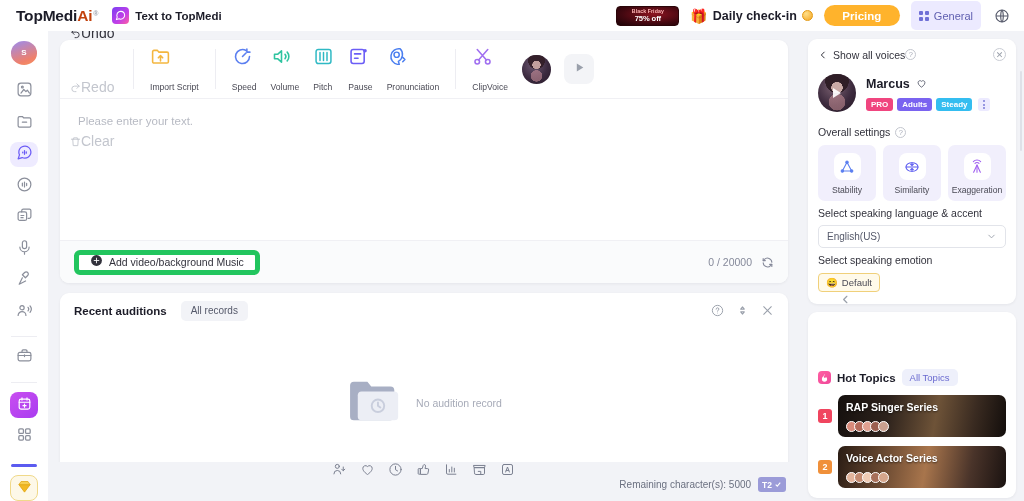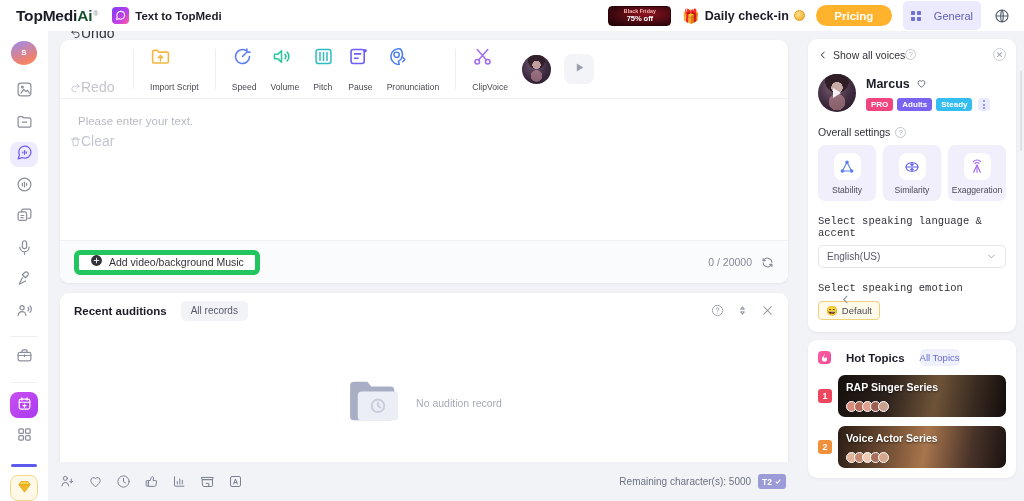--- a/index.html
+++ b/index.html
@@ -13,21 +13,21 @@
   .app { position: relative; width: 1024px; height: 501px; }
 
   
   .header {
     position: absolute; left: 0; top: 0; width: 1024px; height: 31px;
     background: #ffffff; display: flex; align-items: center;
     padding: 0 12px 0 16px; z-index: 30;
   }
   .logo { display: flex; align-items: baseline; font-size: 15.5px; font-weight: 700; letter-spacing: -.2px; }
   .logo .t1 { color: #1c1c28; }
-  .logo .t2 { color: #14532d; }
+  .logo .t2 { color: #c2410c; }
   .logo .reg { font-size: 7px; color: #9aa0ab; margin-left: 1px; position: relative; top: -5px; }
 
   .prod { display: flex; align-items: center; gap: 6px; margin-left: 14px; }
   .prod-ico {
     width: 17px; height: 17px; border-radius: 4px;
     background: linear-gradient(135deg,#7b3ff2 0%,#c13fe8 60%,#ff5fa2 100%);
     display: flex; align-items: center; justify-content: center;
   }
   .prod-ico svg { width: 11px; height: 11px; }
   .prod-name { font-size: 11.5px; font-weight: 700; color: #1c1c28; }
@@ -49,21 +49,21 @@
   .coin { width: 11px; height: 11px; border-radius: 50%;
           background: radial-gradient(circle at 35% 30%, #ffe08a, #f5a623); border:1px solid #e39a14; }
 
   .pricing-btn {
     width: 76px; height: 21px; border-radius: 11px; background: #ffb32c;
     color: #ffffff; font-size: 11.5px; font-weight: 700;
     display: flex; align-items: center; justify-content: center; cursor: pointer; border: none;
   }
   .general-btn {
     height: 29px; border-radius: 5px; background: #eceaff;
-    display: flex; align-items: center; gap: 13px; padding: 0 8px; cursor: pointer;
+    display: flex; align-items: center; gap: 5px; padding: 0 8px; cursor: pointer;
   }
   .general-btn .lbl { font-size: 11px; color: #5f5fb0; }
   .grid4 { display: grid; grid-template-columns: 4px 4px; grid-template-rows: 4px 4px; gap: 2px; }
   .grid4 i { background: #6f6fd6; border-radius: 1px; display: block; }
   .globe-btn { width: 20px; height: 20px; cursor: pointer; display:flex; align-items:center; justify-content:center; }
 
   
   .rail {
     position: absolute; left: 0; top: 31px; width: 48px; height: 470px;
     background: #ffffff; display: flex; flex-direction: column; align-items: center;
@@ -170,21 +170,21 @@
   
   .collapse {
     position: absolute; left: 792px; top: 248px; width: 11px; height: 42px;
     display: flex; align-items: center; justify-content: center;
     color: #9aa0ab; cursor: pointer; z-index: 25;
   }
 
   
   .botbar {
     position: absolute; left: 48px; bottom: 0; width: 752px; height: 39px;
-    background: #f2f3f7; display: flex; align-items: center; padding: 0 14px 0 12px;
+    background: #f2f3f7; display: flex; align-items: center; padding: 0 14px 0 12px; flex-direction: column;
   }
   .bot-icons { display: flex; align-items: center; gap: 13px; color: #7b8090; }
   .bot-icons span { cursor: pointer; display: flex; }
   .bot-right { margin-left: auto; display: flex; align-items: center; gap: 7px; }
   .bot-right .rem { font-size: 10px; color: #6b7080; }
   .tbadge {
     height: 15px; padding: 0 4px; border-radius: 3px; background: #9b9bd8;
     display: flex; align-items: center; gap: 2px; color: #fff; font-size: 8.5px; font-weight: 700; cursor: pointer;
   }
 
@@ -229,38 +229,38 @@
   .sec-label .lb { font-size: 10.5px; color: #32323c; }
 
   .set-grid { display: grid; grid-template-columns: repeat(3, 1fr); gap: 7px; }
   .set-card { background: #f1effc; border-radius: 7px; padding: 8px 0 6px; display: flex;
               flex-direction: column; align-items: center; gap: 5px; cursor: pointer; }
   .set-ico { width: 27px; height: 27px; border-radius: 8px; background: #fff;
              display: flex; align-items: center; justify-content: center; }
   .set-ico svg { width: 16px; height: 16px; }
   .set-lb { font-size: 8.6px; color: #4a4a55; }
 
-  .fld-label { font-size: 10.5px; color: #32323c; margin: 14px 0 6px; font-family: Liberation Mono, monospace; }
+  .fld-label { font-size: 10.5px; color: #32323c; margin: 6px 0 6px; }
   .select {
     height: 23px; border: 1px solid #e2e4ea; border-radius: 5px; background: #fff;
     display: flex; align-items: center; padding: 0 8px; cursor: pointer;
   }
   .select .val { font-size: 10px; color: #55596a; }
   .select .cv { margin-left: auto; color: #9aa0ab; display:flex; }
   .emo {
     height: 19px; padding: 0 7px; border: 1px solid #f0d07a; background: #fffaea; border-radius: 4px;
     display: inline-flex; align-items: center; gap: 4px; font-size: 9.5px; color: #4a4a55; cursor: pointer;
   }
 
   .hot-card { margin-top: 8px; padding: 9px 10px 10px; }
-  .hot-head { display: flex; align-items: center; gap: 15px; }
+  .hot-head { display: flex; align-items: center; gap: 6px; margin-top: 48px; }
   .hot-ico { width: 13px; height: 13px; border-radius: 4px; background: linear-gradient(140deg,#ff5fa2,#f0489a);
              display:flex; align-items:center; justify-content:center; }
   .hot-title { font-size: 11.5px; font-weight: 700; color: #1c1c28; }
-  .hot-pill { height: 17px; padding: 0 0; border-radius: 5px; background: #eef0fb;
+  .hot-pill { height: 17px; padding: 0 8px; border-radius: 5px; background: #eef0fb;
               display: flex; align-items: center; font-size: 9.5px; color: #6a6ad0; cursor: pointer; }
   .topic-row { display: flex; align-items: center; gap: 6px; margin-top: 9px; }
   .rank { width: 14px; height: 14px; border-radius: 3px; color: #fff; font-size: 9px; font-weight: 700;
           display: flex; align-items: center; justify-content: center; flex: none; }
   .thumb { flex: 1; height: 42px; border-radius: 7px; position: relative; overflow: hidden; cursor: pointer; }
   .thumb .t-name { position: absolute; left: 8px; top: 6px; color: #fff; font-size: 10.5px; font-weight: 700;
                    text-shadow: 0 1px 2px rgba(0,0,0,.6); }
   .thumb .t-avs { position: absolute; left: 8px; bottom: 5px; display: flex; }
   .thumb .t-avs i { width: 11px; height: 11px; border-radius: 50%; border: 1.2px solid #fff; display: block; margin-right: -3px; }
   .scroll-track { position: absolute; right: 2px; top: 40px; width: 2px; height: 80px; background: #dfe1e8; border-radius: 1px; }

